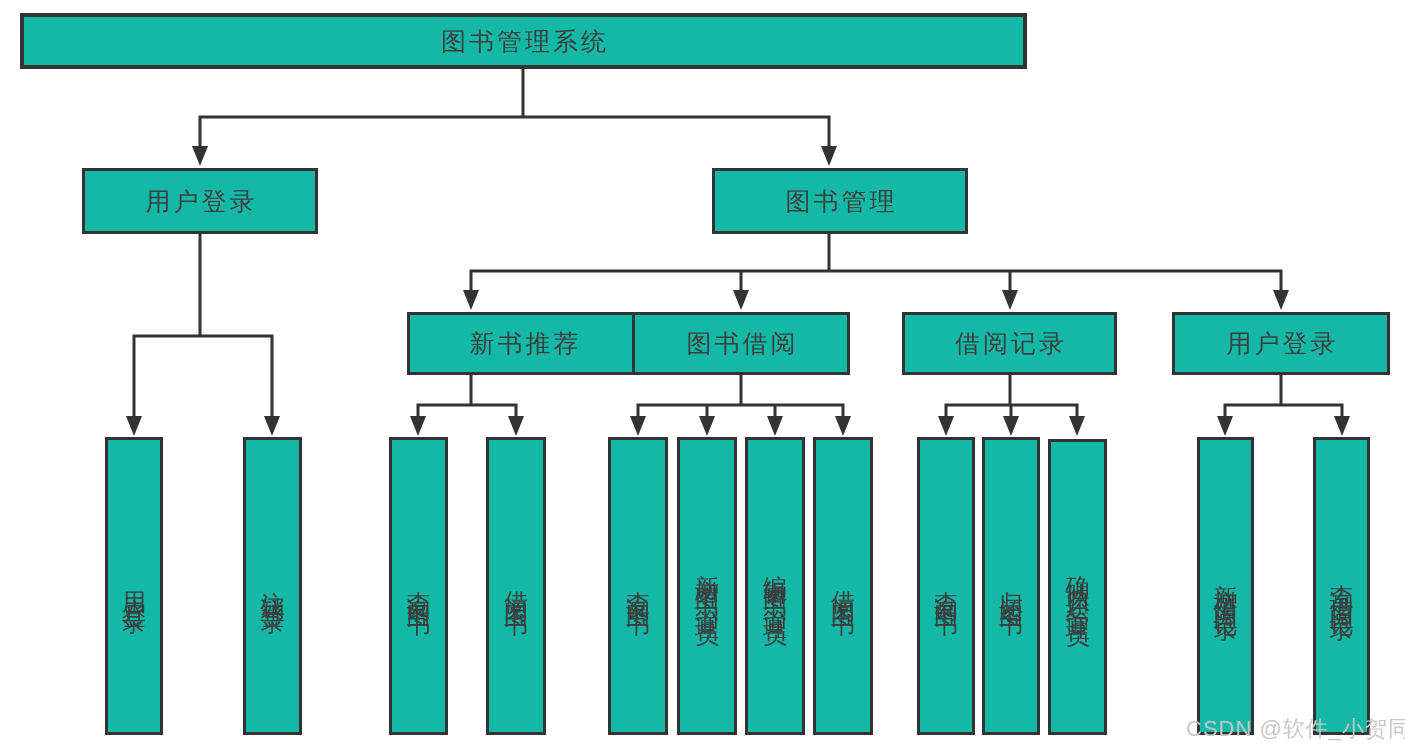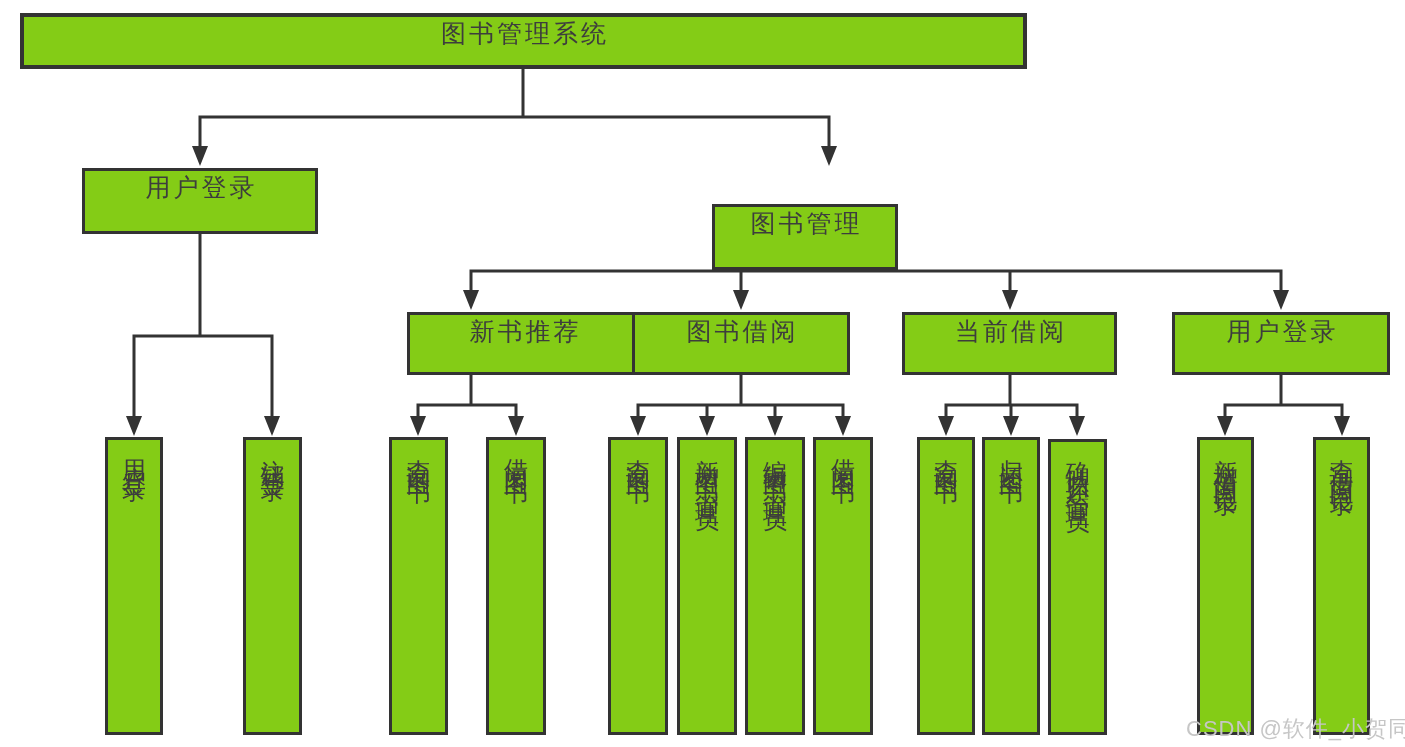--- a/index.html
+++ b/index.html
@@ -18,22 +18,23 @@
   #edges {
     position: absolute;
     left: 0; top: 0;
     width: 1405px; height: 747px;
     pointer-events: none;
   }
   .box {
     position: absolute;
     box-sizing: border-box;
     border: 3px solid #333333;
-    background: #84cc16;
+    background: #14b8a6;
     display: flex;
+    align-items: center;
     justify-content: center;
     color: #3d3d3d;
   }
   .box.root { border-width: 4px; }
   .h-label {
     font-size: 25px;
     letter-spacing: 3px;
     text-indent: 3px;
     white-space: nowrap;
   }
@@ -101,32 +102,32 @@
     </g>
   </svg>
 
   <div class="box root" style="left:20px; top:13px; width:1007px; height:56px;">
     <span class="h-label">图书管理系统</span>
   </div>
 
   <div class="box" style="left:82px; top:168px; width:236px; height:66px;">
     <span class="h-label">用户登录</span>
   </div>
-  <div class="box" style="left:712px; top:168px; width:186px; height:66px;margin-top:36px;">
+  <div class="box" style="left:712px; top:168px; width:256px; height:66px;">
     <span class="h-label">图书管理</span>
   </div>
 
   <div class="box" style="left:362px; top:312px; width:234px; height:63px;margin-left:45px;">
     <span class="h-label">新书推荐</span>
   </div>
   <div class="box" style="left:632px; top:312px; width:218px; height:63px;">
     <span class="h-label">图书借阅</span>
   </div>
   <div class="box" style="left:902px; top:312px; width:215px; height:63px;">
-    <span class="h-label">当前借阅</span>
+    <span class="h-label">借阅记录</span>
   </div>
   <div class="box" style="left:1172px; top:312px; width:218px; height:63px;">
     <span class="h-label">用户登录</span>
   </div>
 
   <div class="box v-box" style="left:105px; top:437px; width:58px; height:298px;">
     <span class="v-label">用户登录</span>
   </div>
   <div class="box v-box" style="left:243px; top:437px; width:59px; height:298px;">
     <span class="v-label">注销登录</span>

